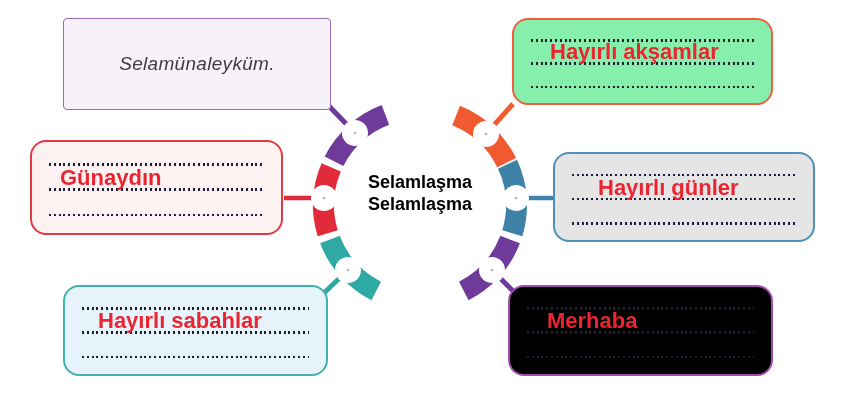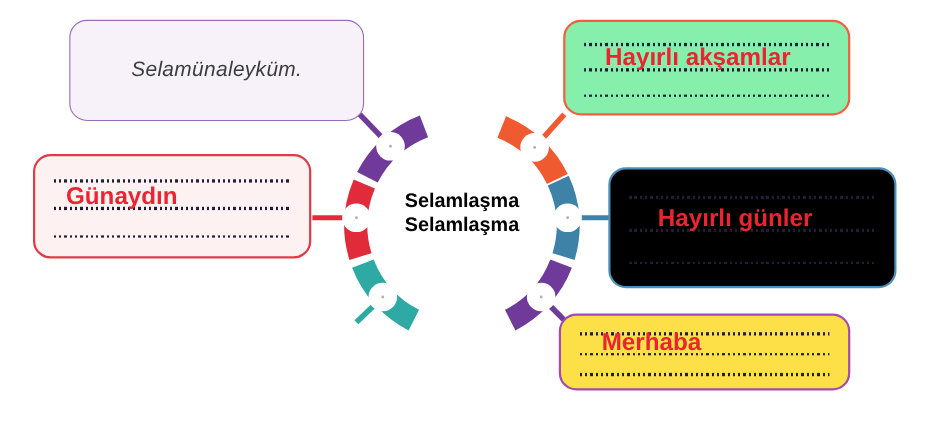--- a/index.html
+++ b/index.html
@@ -6,27 +6,27 @@
   .canvas{
     position:relative;
     width:857px;height:407px;
     background:#ffffff;
     font-family:"Liberation Sans", sans-serif;
     overflow:hidden;
   }
   .ring-svg{position:absolute;left:0;top:0;}
   .box{position:absolute;box-sizing:border-box;border-radius:16px;}
   .box-tl{left:63px;top:18px;width:268px;height:92px;
-    border:1.5px solid #9a6cb8;background:#f7f1fa;border-radius:16px;
+    border:1.5px solid #9a6cb8;background:#f7f1fa;border-radius:4px;
     display:flex;align-items:center;justify-content:center;}
   .box-ml{left:30px;top:140px;width:253px;height:95px;border:2px solid #e23a45;background:#fdf1f1;}
   .box-bl{left:63px;top:285px;width:265px;height:91px;border:2px solid #3fb3af;background:#e7f3fa;}
   .box-tr{left:512px;top:18px;width:261px;height:87px;border:2px solid #f15f40;background:#86efac;}
-  .box-mr{left:553px;top:152px;width:262px;height:110px;border:2px solid #4e8fb7;background:#000000;}
-  .box-br{left:508px;top:285px;width:265px;height:70px;border:2px solid #a44bae;background:#fde047;}
+  .box-mr{left:553px;top:152px;width:262px;height:90px;border:2px solid #4e8fb7;background:#e5e5e5;}
+  .box-br{left:508px;top:285px;width:265px;height:91px;border:2px solid #a44bae;background:#000000;}
   .speech{font-style:italic;font-size:19px;color:#3d3d3d;letter-spacing:.3px;}
   .dline{
     position:absolute;left:17px;right:17px;height:2.6px;
     background:repeating-linear-gradient(90deg,#1e1e38 0,#1e1e38 2.1px,transparent 2.1px,transparent 4.8px);
   }
   .l1{top:23%;} .l2{top:51%;} .l3{top:79%;}
   .box-label{
     position:absolute;top:calc(51% - 23px);left:36px;
     font-size:22px;font-weight:bold;color:#ea2531;line-height:25px;white-space:nowrap;
   }
@@ -85,20 +85,26 @@
     <span class="speech">Selamünaleyküm.</span>
   </div>
 
   <div class="box box-ml">
     <div class="dline l1"></div>
     <div class="dline l2"></div>
     <div class="dline l3"></div>
     <div class="box-label">Günaydın</div>
   </div>
 
+  <div class="box box-bl">
+    <div class="dline l1"></div>
+    <div class="dline l2"></div>
+    <div class="dline l3"></div>
+    <div class="box-label">Hayırlı sabahlar</div>
+  </div>
 
   <div class="box box-tr">
     <div class="dline l1"></div>
     <div class="dline l2"></div>
     <div class="dline l3"></div>
     <div class="box-label">Hayırlı akşamlar</div>
   </div>
 
   <div class="box box-mr">
     <div class="dline l1"></div>

